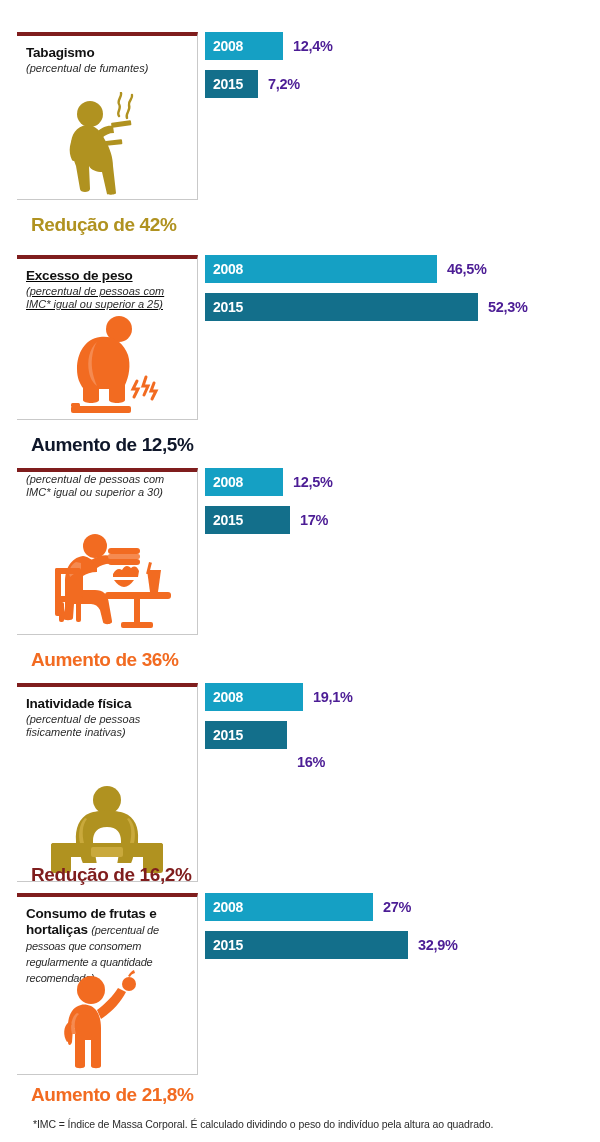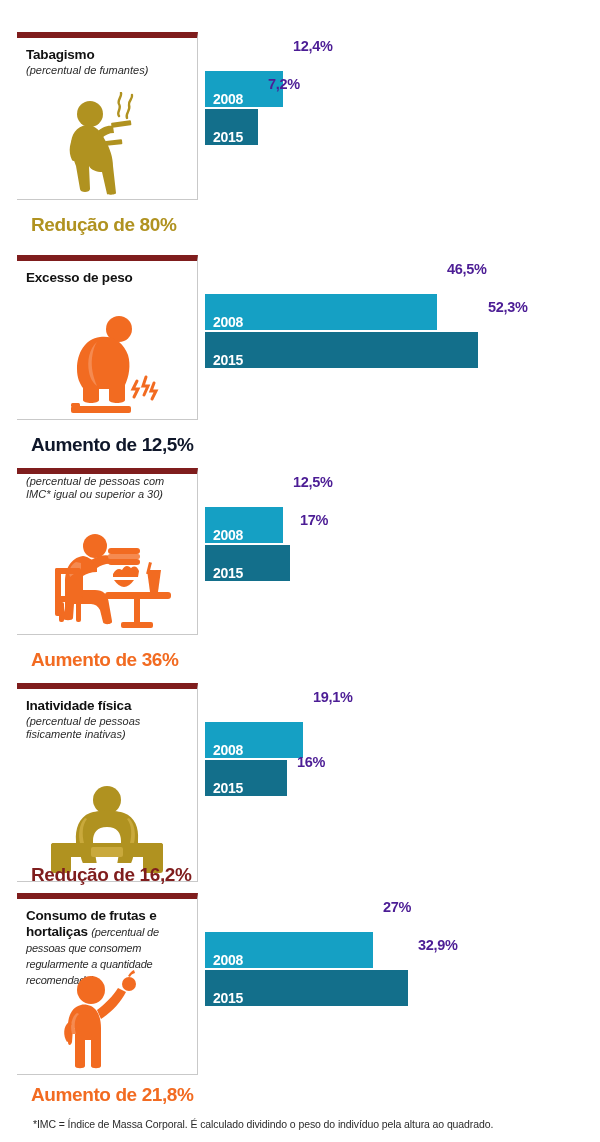--- a/index.html
+++ b/index.html
@@ -16,21 +16,21 @@
   }
 
   .section { position: absolute; left: 0; width: 600px; }
 
   
   .card {
     position: absolute;
     left: 17px;
     width: 181px;
     background: #ffffff;
-    border-top: 6px solid #7f1d1d;
+    border-top: 4px solid #7f1d1d;
     border-bottom: 1px solid #c9c9c9;
     border-right: 1px solid #c9c9c9;
   }
   .card-title {
     font-size: 13.5px;
     font-weight: bold;
     color: #111111;
     line-height: 1.18;
     padding: 9px 8px 0 9px;
     letter-spacing: -0.2px;
@@ -53,22 +53,22 @@
     display: flex;
     align-items: flex-end;
     justify-content: center;
   }
 
   
   .bars { position: absolute; left: 205px; top: 0; }
   .bar-row { position: relative; height: 28px; margin-bottom: 10px; }
   .bar {
     position: absolute; left: 0; top: 0;
-    height: 36px;
-    display: flex; align-items: flex-end; margin-top: 39px;
+    height: 28px;
+    display: flex; align-items: center;
   }
   .bar-year {
     color: #ffffff;
     font-size: 14px;
     font-weight: bold;
     padding-left: 8px;
     letter-spacing: -0.3px;
   }
   .bar-value {
     position: absolute;
@@ -139,28 +139,29 @@
         <div class="bar-value" style="left:88px;">12,4%</div>
       </div>
       <div class="bar-row">
         <div class="bar" style="width:53px; background:#136f8b;">
           <span class="bar-year">2015</span>
         </div>
         <div class="bar-value" style="left:63px;">7,2%</div>
       </div>
     </div>
 
-    <div class="change" style="top:182px; color:#b09220;">Redução de 80%</div>
+    <div class="change" style="top:182px; color:#b09220;">Redução de 42%</div>
   </div>
 
   <div class="section" style="top:255px;">
-    <div class="card" style="top:0; height:165px;">
+    <div class="card" style="top:0; height:165px;text-decoration:underline;">
       <div class="card-title">
         <span>Excesso de peso</span>
       </div>
+      <div class="card-sub block">(percentual de pessoas com IMC* igual ou superior a 25)</div>
       <div class="icon-wrap" style="height:100px;">
         <span>
           <svg width="108" height="100" viewBox="0 0 108 100">
             <g fill="#f26b21">
               <circle cx="66" cy="14" r="13"></circle>
               <path d="M47 22 C32 24 24 38 24 54 C24 63 27 69 30 73 L30 85 C30 89 46 89 46 85 L46 74 L56 74 L56 85 C56 89 72 89 72 85 L72 70 C76 62 78 50 75 40 C71 28 60 20 47 22 Z"></path>
               <path d="M44 27 C36 34 34 46 36 57 C37 63 40 68 44 71 C40 62 38 52 39 43 C40 36 41 31 44 27 Z" fill="#f58a50"></path>
               <rect x="18" y="91" width="60" height="7" rx="2"></rect>
               <rect x="18" y="88" width="9" height="4" rx="1.5"></rect>
               <g stroke="#f26b21" stroke-width="3" stroke-linecap="round" fill="none">

